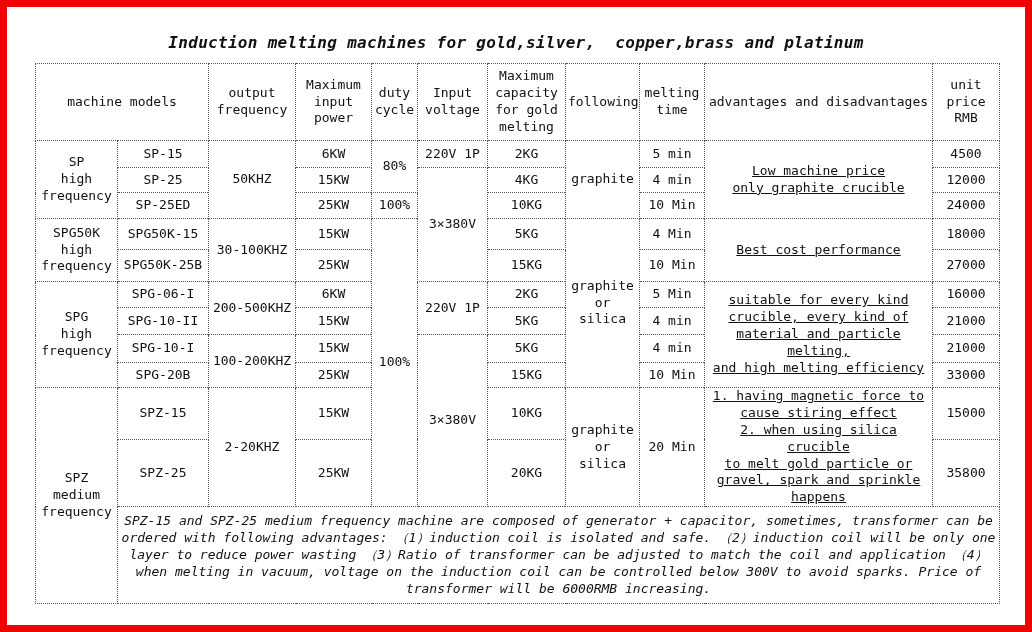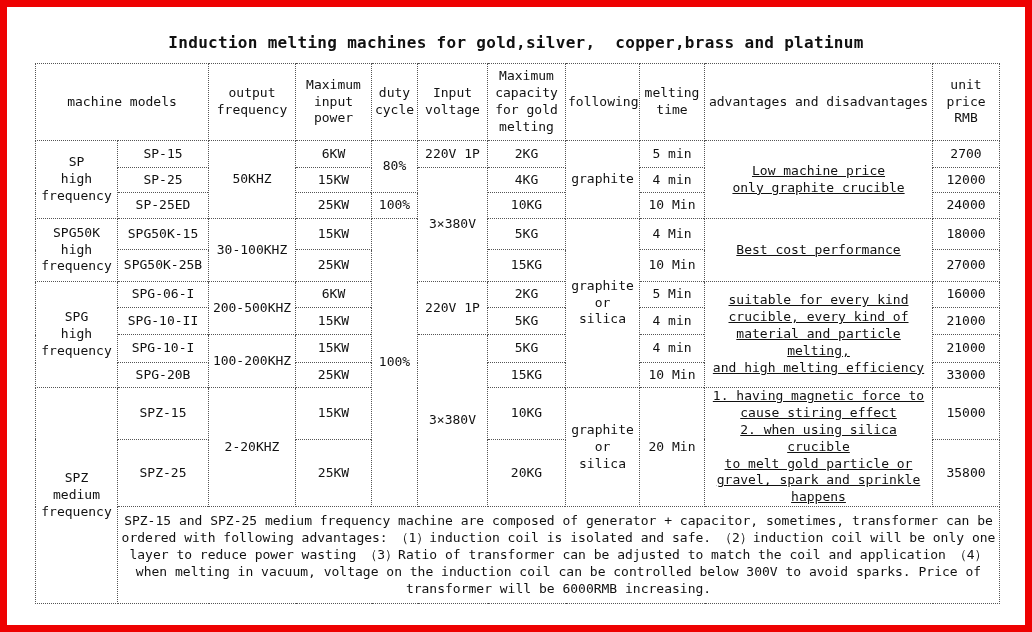--- a/index.html
+++ b/index.html
@@ -12,20 +12,21 @@
     font-family:"DejaVu Sans Mono", monospace;
     color:#111;
     overflow:hidden;
   }
   .title{
     position:absolute;top:26px;left:0;right:0;
     text-align:center;
     font-size:16px;font-weight:bold;
     white-space:pre;
     letter-spacing:0.3px;
+    font-style:italic;
   }
   table.machines{
     position:absolute;left:28px;top:56px;
     border-collapse:collapse;
     table-layout:fixed;
     width:964px;
   }
   table.machines td{
     border:1px dotted #555;
     text-align:center;
@@ -39,20 +40,21 @@
   td.adv{font-size:12.5px;text-decoration:underline;}
   td.left{text-align:left;}
   td.vtop{vertical-align:top;}
   td.note-cell{
     font-size:12.3px;
     text-align:left;
     vertical-align:top;
     padding:4px 6px;
     line-height:1.44;
     white-space:normal;
+    font-style:italic;
   }
 </style>
 </head>
 <body>
 
 <div class="page">
 
   <div class="title">Induction melting machines for gold,silver,  copper,brass and platinum</div>
 
   <table class="machines">
@@ -102,21 +104,21 @@
       <td>SP-15</td>
       <td rowspan="3">50KHZ</td>
       <td>6KW</td>
       <td rowspan="2">80%</td>
       <td>220V 1P</td>
       <td>2KG</td>
       <td rowspan="3">graphite</td>
       <td>5 min</td>
       <td rowspan="3" class="adv">Low machine price
 only graphite crucible</td>
-      <td>2700</td>
+      <td>4500</td>
     </tr>
     <tr style="height:25px">
       <td>SP-25</td>
       <td>15KW</td>
       <td rowspan="4">3×380V</td>
       <td>4KG</td>
       <td>4 min</td>
       <td>12000</td>
     </tr>
     <tr style="height:26px">

